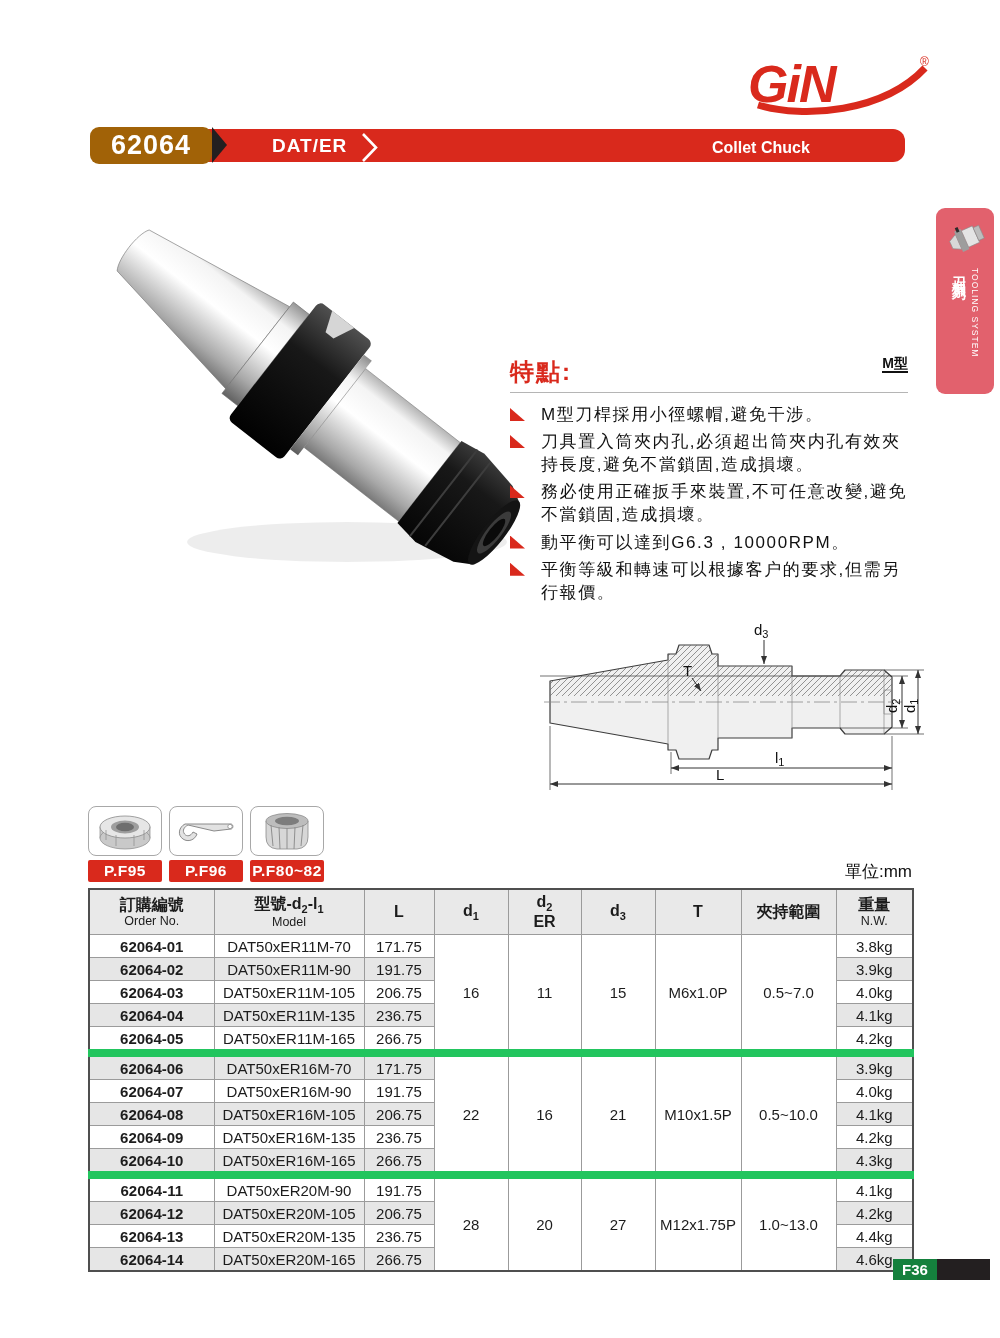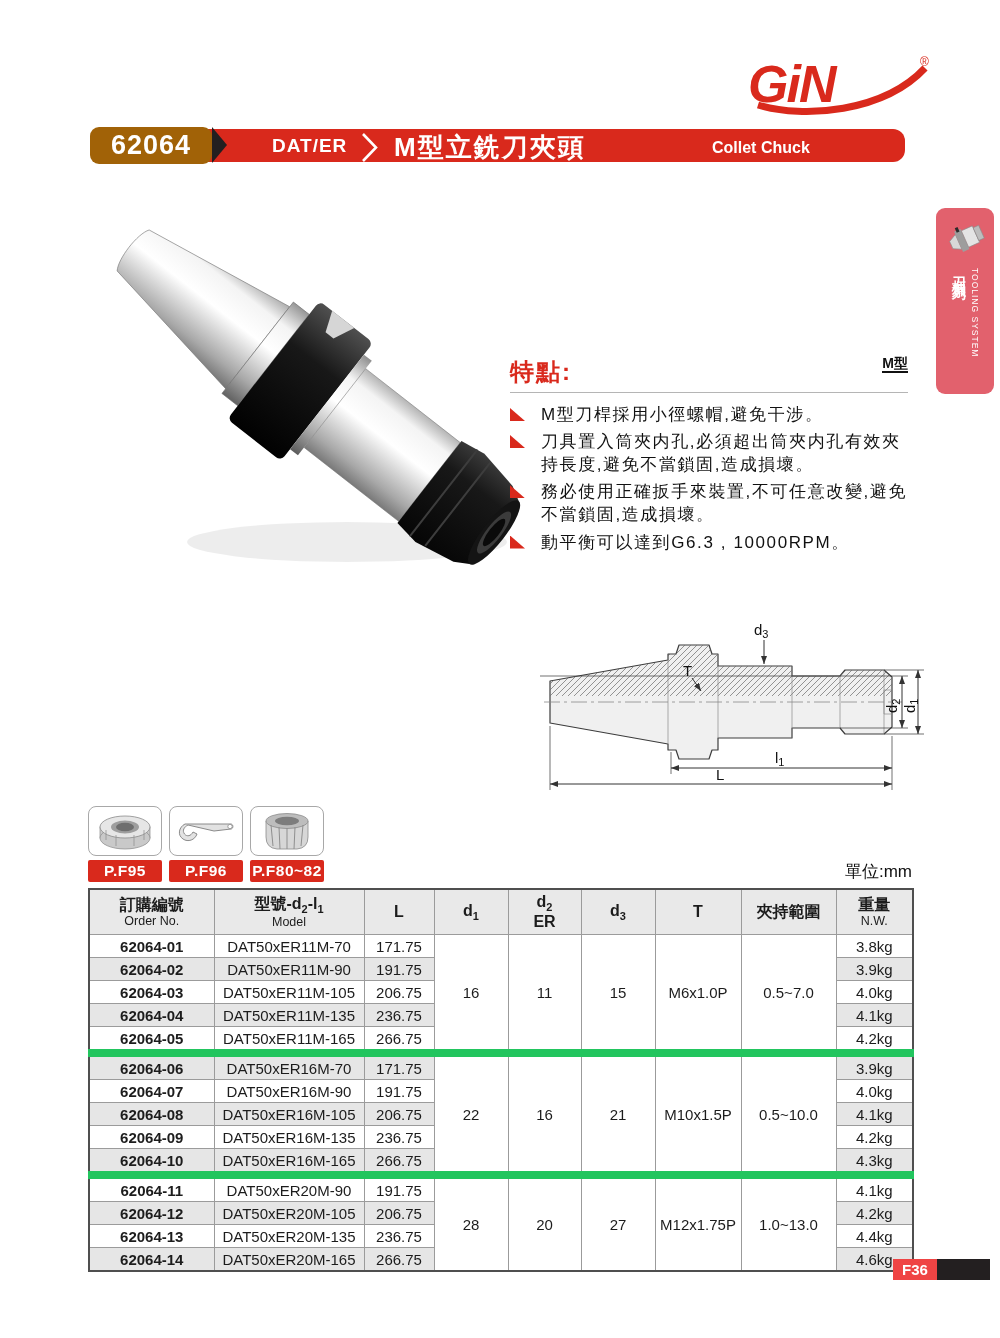--- a/index.html
+++ b/index.html
@@ -43,21 +43,21 @@
   
   .acc{position:absolute;left:88px;top:806px;display:flex;gap:7px;}
   .acc-item{width:74px;}
   .acc-box{width:74px;height:50px;background:#fff;border:1.5px solid #a8a8a8;border-radius:8px;
            box-sizing:border-box;display:flex;align-items:center;justify-content:center;}
   .acc-ref{margin-top:4px;height:22px;background:#d9291c;color:#fff;font-size:15.5px;font-weight:bold;
            display:flex;align-items:center;justify-content:center;border-radius:2px;letter-spacing:0.5px;}
 
   
   .unit{position:absolute;left:700px;top:860px;width:212px;text-align:right;font-size:17px;color:#111;}
-  .foot-red{position:absolute;left:893px;top:1259px;width:44px;height:21px;background:#ef4444;color:#fff;
+  .foot-red{position:absolute;left:893px;top:1259px;width:44px;height:21px;background:#15803d;color:#fff;
             font-size:15px;font-weight:bold;display:flex;align-items:center;justify-content:center;}
   .foot-black{position:absolute;left:937px;top:1259px;width:53px;height:21px;background:#231f20;}
 
   
   .dtable{position:absolute;left:88px;top:888px;width:824px;border-collapse:collapse;table-layout:fixed;
           font-family:"Liberation Sans",sans-serif;color:#1c1c1c;border:2px solid #4f4f4f;}
   .dtable th,.dtable td{border:1px solid #9b9b9b;text-align:center;padding:0 2px;white-space:nowrap;overflow:hidden;}
   .dtable thead th{background:#e9e9e9;height:44px;font-size:16px;font-weight:bold;line-height:1.12;}
   .th-en{font-size:12.5px;font-weight:normal;display:block;}
   .dtable tbody td{height:22px;font-size:15px;}
@@ -76,21 +76,20 @@
     <text x="6" y="50" font-size="52" font-weight="bold" font-style="italic" fill="#d9291c" font-family="Liberation Sans, sans-serif" letter-spacing="-2">GiN</text>
     <text x="178" y="14" font-size="12" fill="#d9291c">®</text>
   </svg>
 
   <div class="hdr">
     <div class="hdr-red">
       <span class="hdr-series">DAT/ER</span>
       <svg class="hdr-chev" width="24" height="31" viewBox="0 0 24 31">
         <path d="M5,2 L18,15.5 L5,29" fill="none" stroke="#ffffff" stroke-width="2.6"></path>
       </svg>
-      <span class="hdr-title-zh">M型立銑刀夾頭</span>
       <span class="hdr-title-en">Collet Chuck</span>
     </div>
     <div class="hdr-badge">
       <span>62064</span>
     </div>
   </div>
 
   <svg class="abs" style="left:92px;top:180px;" width="430" height="400" viewBox="0 0 430 400">
     <defs>
       <linearGradient id="steel" x1="0" y1="-60" x2="0" y2="60" gradientUnits="userSpaceOnUse">
@@ -137,20 +136,24 @@
           <span>刀具置入筒夾内孔,必須超出筒夾内孔有效夾持長度,避免不當鎖固,造成損壞。</span>
         </li>
       <li>
           <span class="tri"></span>
           <span>務必使用正確扳手來裝置,不可任意改變,避免不當鎖固,造成損壞。</span>
         </li>
       <li>
           <span class="tri"></span>
           <span>動平衡可以達到G6.3 , 10000RPM。</span>
         </li>
+      <li>
+          <span class="tri"></span>
+          <span>平衡等級和轉速可以根據客户的要求,但需另行報價。</span>
+        </li>
     </ul>
   </div>
 
   <div class="tab">
     <svg width="46" height="48" viewBox="0 0 46 48">
       <g transform="rotate(-24 23 24)">
         <path d="M8,20 L16,16 L16,32 L8,28 Z" fill="#d8d8d8" stroke="#8a8a8a" stroke-width="0.6"></path>
         <rect x="16" y="13" width="7" height="22" fill="#9d9d9d"></rect>
         <rect x="18" y="10" width="3" height="5" fill="#2b2b2b"></rect>
         <rect x="23" y="15" width="12" height="18" fill="#e4e4e4" stroke="#8a8a8a" stroke-width="0.6"></rect>

